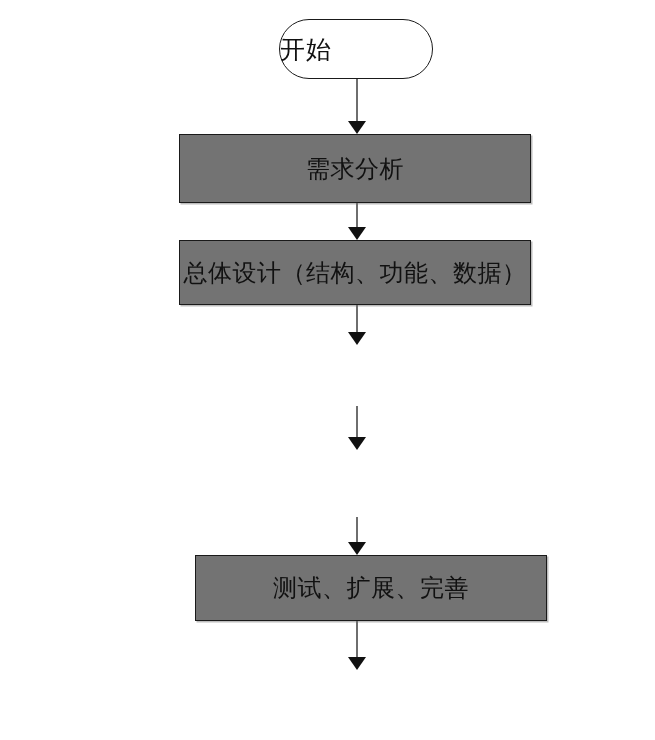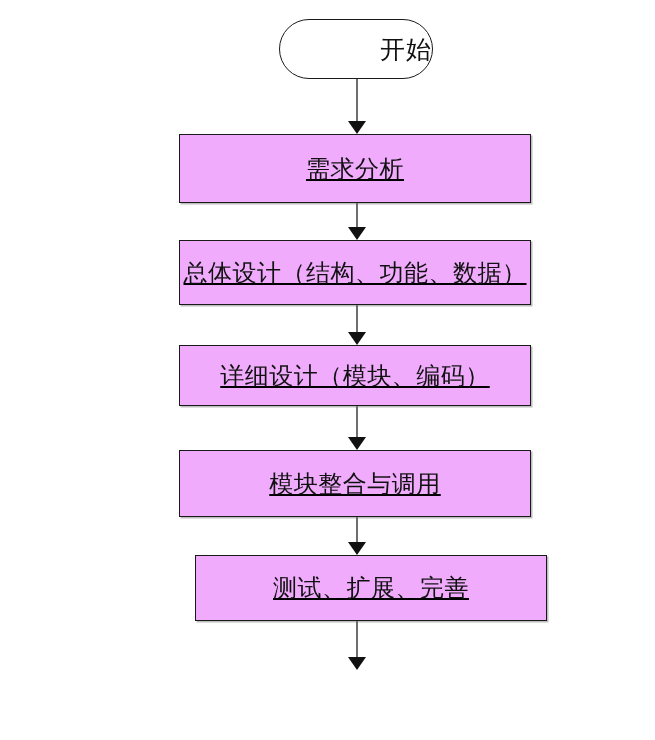--- a/index.html
+++ b/index.html
@@ -25,41 +25,40 @@
 
   
   .node-terminator {
     position: absolute;
     box-sizing: border-box;
     border: 1.6px solid #1a1a1a;
     border-radius: 40px;
     background: #ffffff;
     display: flex;
     align-items: center;
-    justify-content: flex-end;
+    justify-content: flex-start;
   }
   .node-terminator .node-label {
     font-size: 25px;
     color: #111111;
     letter-spacing: 1px;
     line-height: 1;
     white-space: nowrap;
   }
 
   
   .node-process {
     position: absolute;
     box-sizing: border-box;
     border: 1.5px solid #1a1a1a;
-    background: #f0abfc;
+    background: #737373;
     display: flex;
     align-items: center;
     justify-content: center;
     box-shadow: 1.5px 1.5px 0 0 #bdbdbd;
-    text-decoration: underline;
   }
   .node-process .node-label {
     font-size: 24px;
     color: #111111;
     letter-spacing: 0.5px;
     line-height: 1;
     white-space: nowrap;
   }
 
   
@@ -108,32 +107,26 @@
 
   <div class="node-process" style="left:179px; top:240px; width:352px; height:65px;">
     <span class="node-label">总体设计（结构、功能、数据）</span>
   </div>
 
   <div class="connector" style="left:356px; top:305px; width:2px; height:40px;">
     <div class="conn-line" style="height:29px;"></div>
     <div class="conn-arrowhead" style="top:27px;"></div>
   </div>
 
-  <div class="node-process" style="left:179px; top:345px; width:352px; height:61px;">
-    <span class="node-label">详细设计（模块、编码）</span>
-  </div>
 
   <div class="connector" style="left:356px; top:406px; width:2px; height:44px;">
     <div class="conn-line" style="height:33px;"></div>
     <div class="conn-arrowhead" style="top:31px;"></div>
   </div>
 
-  <div class="node-process" style="left:179px; top:450px; width:352px; height:67px;">
-    <span class="node-label">模块整合与调用</span>
-  </div>
 
   <div class="connector" style="left:356px; top:517px; width:2px; height:38px;">
     <div class="conn-line" style="height:27px;"></div>
     <div class="conn-arrowhead" style="top:25px;"></div>
   </div>
 
   <div class="node-process" style="left:179px; top:555px; width:352px; height:66px;margin-left:16px;">
     <span class="node-label">测试、扩展、完善</span>
   </div>
 

